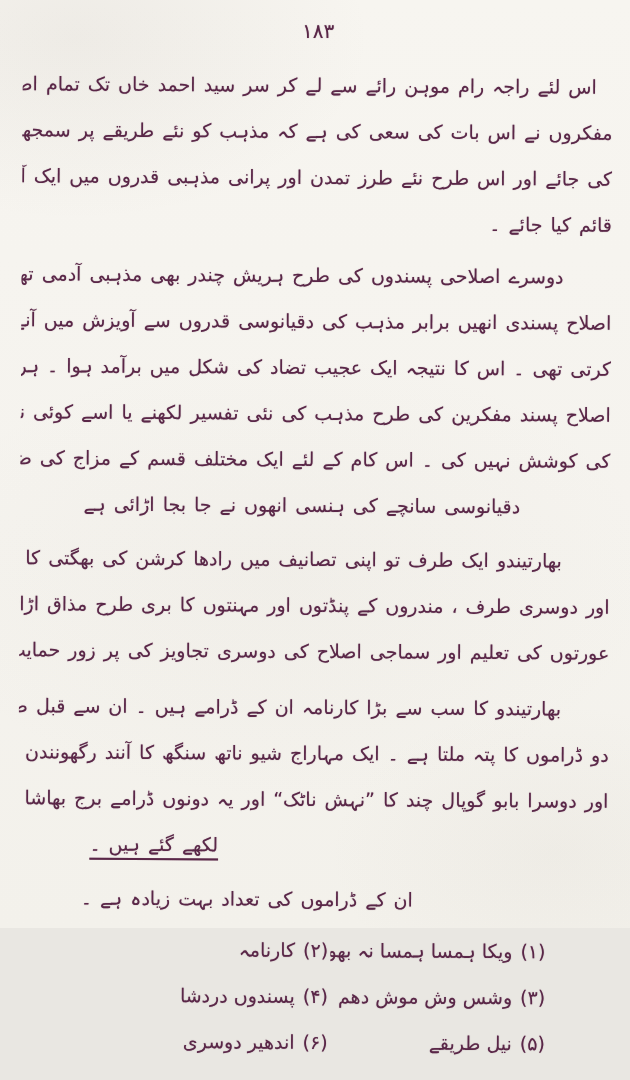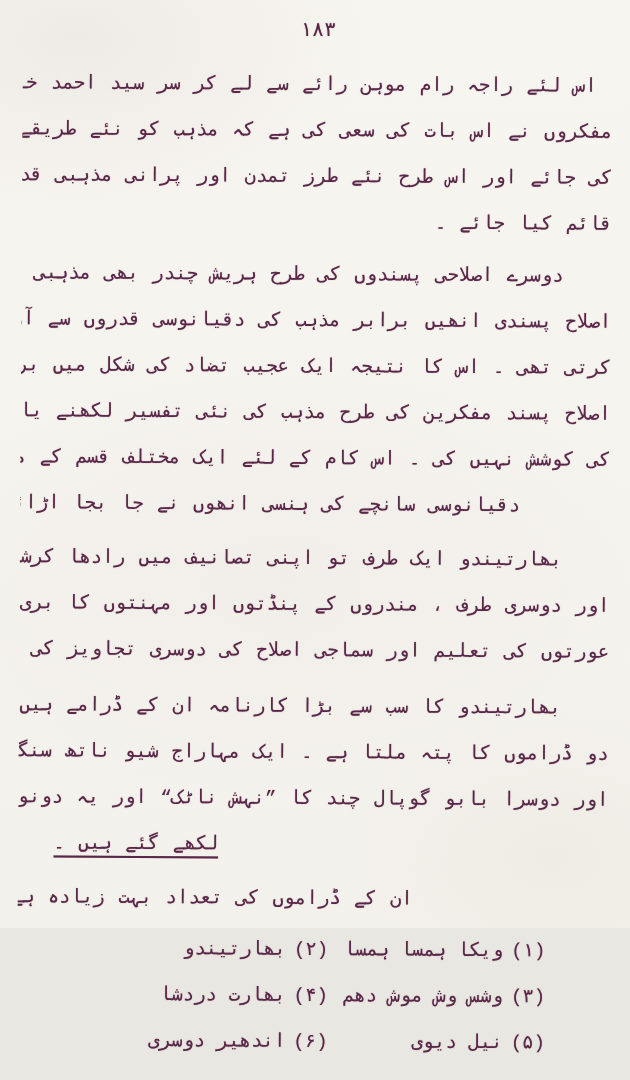--- a/index.html
+++ b/index.html
@@ -11,21 +11,20 @@
   .sheet{
     position:relative;width:630px;height:928px;box-sizing:border-box;
     padding:14px 20px 0 20px;
     background:
       radial-gradient(ellipse 420px 260px at 12% 4%, rgba(160,150,140,0.10), rgba(0,0,0,0) 70%),
       radial-gradient(ellipse 500px 300px at 45% 62%, rgba(190,182,170,0.07), rgba(0,0,0,0) 75%),
       radial-gradient(ellipse 300px 200px at 88% 92%, rgba(180,172,160,0.08), rgba(0,0,0,0) 75%),
       linear-gradient(180deg,#f7f5f0 0%,#f5f3ee 55%,#f3f1eb 100%);
     direction:rtl;
     color:#5a2748;
-    font-family:Liberation Mono, monospace;
   }
   .tilt{transform:rotate(0.35deg);transform-origin:50% 50%;}
   .pageno{
     height:34px;line-height:34px;text-align:center;
     font-size:20px;letter-spacing:2px;
     text-shadow:0 0 1px rgba(90,39,72,0.55);
   }
   .para{margin:0;}
   .p1{margin-top:14px;}
   .p2{margin-top:6px;}
@@ -100,30 +99,30 @@
       <div class="line closing">لکھے گئے ہیں ۔</div>
     </div>
 
     <div class="line intro">ان کے ڈراموں کی تعداد بہت زیادہ ہے ۔</div>
 
     <div class="plays">
       <div class="play">
         <span class="num">(۱)</span><span>ویکا ہمسا ہمسا نہ بھوتی</span>
       </div>
       <div class="play">
-        <span class="num">(۲)</span><span>بھارتیندو</span>
+        <span class="num">(۲)</span><span>کارنامہ</span>
       </div>
       <div class="play">
         <span class="num">(۳)</span><span>وشس وش موش دھم</span>
       </div>
       <div class="play">
-        <span class="num">(۴)</span><span>بھارت دردشا</span>
+        <span class="num">(۴)</span><span>پسندوں دردشا</span>
       </div>
       <div class="play">
-        <span class="num">(۵)</span><span>نیل دیوی</span>
+        <span class="num">(۵)</span><span>نیل طریقے</span>
       </div>
       <div class="play">
         <span class="num">(۶)</span><span>اندھیر دوسری</span>
       </div>
     </div>
 
   </div>
 </div>
 
 </body></html>

